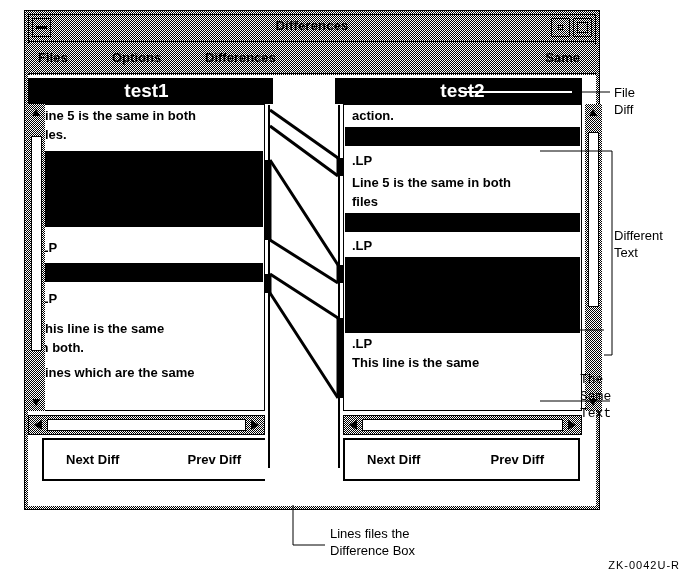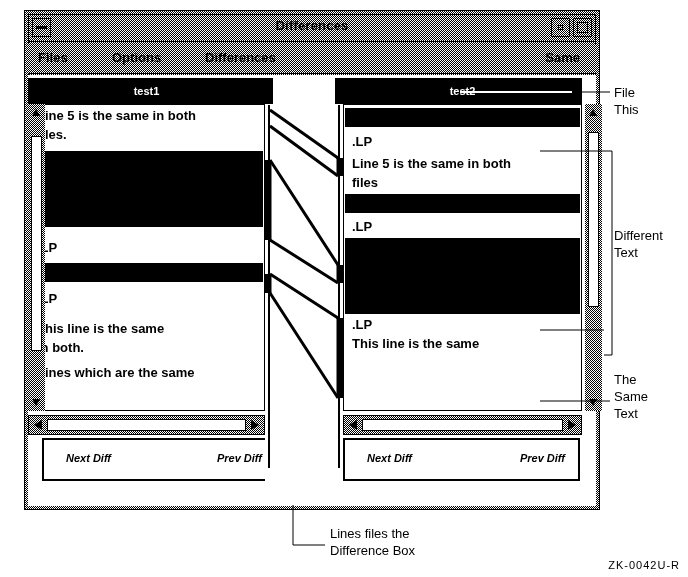--- a/index.html
+++ b/index.html
@@ -77,21 +77,21 @@
   }
 
   
   .pane{position:absolute;top:0;}
   #pane-left{left:0px;width:237px;}
   #pane-right{left:315px;width:239px;}
 
   .pane-title{
     position:absolute;top:3px;height:26px;left:0;right:0;
     background:#000;color:#fff;
-    font-size:11px;font-weight:bold;text-align:center;line-height:26px;
+    font-size:19px;font-weight:bold;text-align:center;line-height:26px;
   }
 
   
   .list-frame{
     position:absolute;top:29px;height:307px;left:0;right:0;
     border:1px solid #000;box-sizing:border-box;background:#fff;
   }
   .vscroll{
     position:absolute;top:29px;height:307px;width:17px;
     box-sizing:border-box;
@@ -149,40 +149,40 @@
   }
 
   
   .btnbox{
     position:absolute;top:363px;height:43px;
     border:2px solid #000;box-sizing:border-box;background:#fff;
   }
   #btnbox-left{left:14px;width:235px;}
   #btnbox-right{left:315px;width:237px;}
   .diffbtn{
-    position:absolute;top:12px;font-size:11px;font-weight:bold;color:#000;font-style:italic;
+    position:absolute;top:12px;font-size:13px;font-weight:bold;color:#000;
   }
   .diffbtn.next{left:22px;}
-  .diffbtn.prev{right:13px;}
+  .diffbtn.prev{right:34px;}
 
   
   #diffbox{
     position:absolute;left:237px;top:3px;width:78px;height:403px;
   }
   #diffbox svg{display:block;}
 
   
   .callout{
     position:absolute;font-size:13px;color:#000;
     font-family:"Liberation Sans", sans-serif;
     line-height:17px;white-space:pre-line;
   }
   #co-filename{left:614px;top:84px;}
   #co-difftext{left:614px;top:227px;}
-  #co-sametext{left:614px;top:371px;}
+  #co-sametext{left:580px;top:371px;font-family:Liberation Mono, monospace;}
   #co-lines{left:330px;top:525px;}
   #figid{
     position:absolute;right:8px;bottom:6px;
     font-size:11px;letter-spacing:1px;color:#000;
     font-family:"Liberation Sans", sans-serif;
   }
   #annots{position:absolute;left:0;top:0;width:688px;height:577px;pointer-events:none;}
 </style>
 </head>
 <body>
@@ -308,20 +308,23 @@
       <rect x="72" y="187" width="6" height="18" fill="#000000"></rect>
       <rect x="72" y="240" width="6" height="80" fill="#000000"></rect>
     </svg>
   </div>
 
   <div class="pane" id="pane-right">
     <div class="pane-title">test2</div>
 
     <div class="list-frame">
       <div class="list-body" id="list-right">
+          <div class="blk same">
+            <div class="tline">action.</div>
+          </div>
           <div style="height: 2px;"></div>
           <div class="blk diff">
             <div class="tline">This is test file2.</div>
           </div>
           <div style="height: 5px;"></div>
           <div class="blk same">
             <div class="tline">.LP</div>
           </div>
           <div style="height: 3px;"></div>
           <div class="blk same">
@@ -389,21 +392,21 @@
   <polyline points="604,151 612,151 612,355 604,355" fill="none" stroke="#000" stroke-width="1"></polyline>
   <line x1="540" y1="151" x2="604" y2="151" stroke="#000" stroke-width="1"></line>
   <line x1="540" y1="330" x2="604" y2="330" stroke="#000" stroke-width="1"></line>
 
   <line x1="540" y1="401" x2="610" y2="401" stroke="#000" stroke-width="1"></line>
 
   <polyline points="293,505 293,545 325,545" fill="none" stroke="#000" stroke-width="1"></polyline>
 </svg>
 
 <div class="callout" id="co-filename">File
-This</div>
+Diff</div>
 <div class="callout" id="co-difftext">Different
 Text</div>
 <div class="callout" id="co-sametext">The
 Same
 Text</div>
 <div class="callout" id="co-lines">Lines files the
 Difference Box</div>
 <div id="figid">ZK-0042U-R</div>
 
 </body></html>

